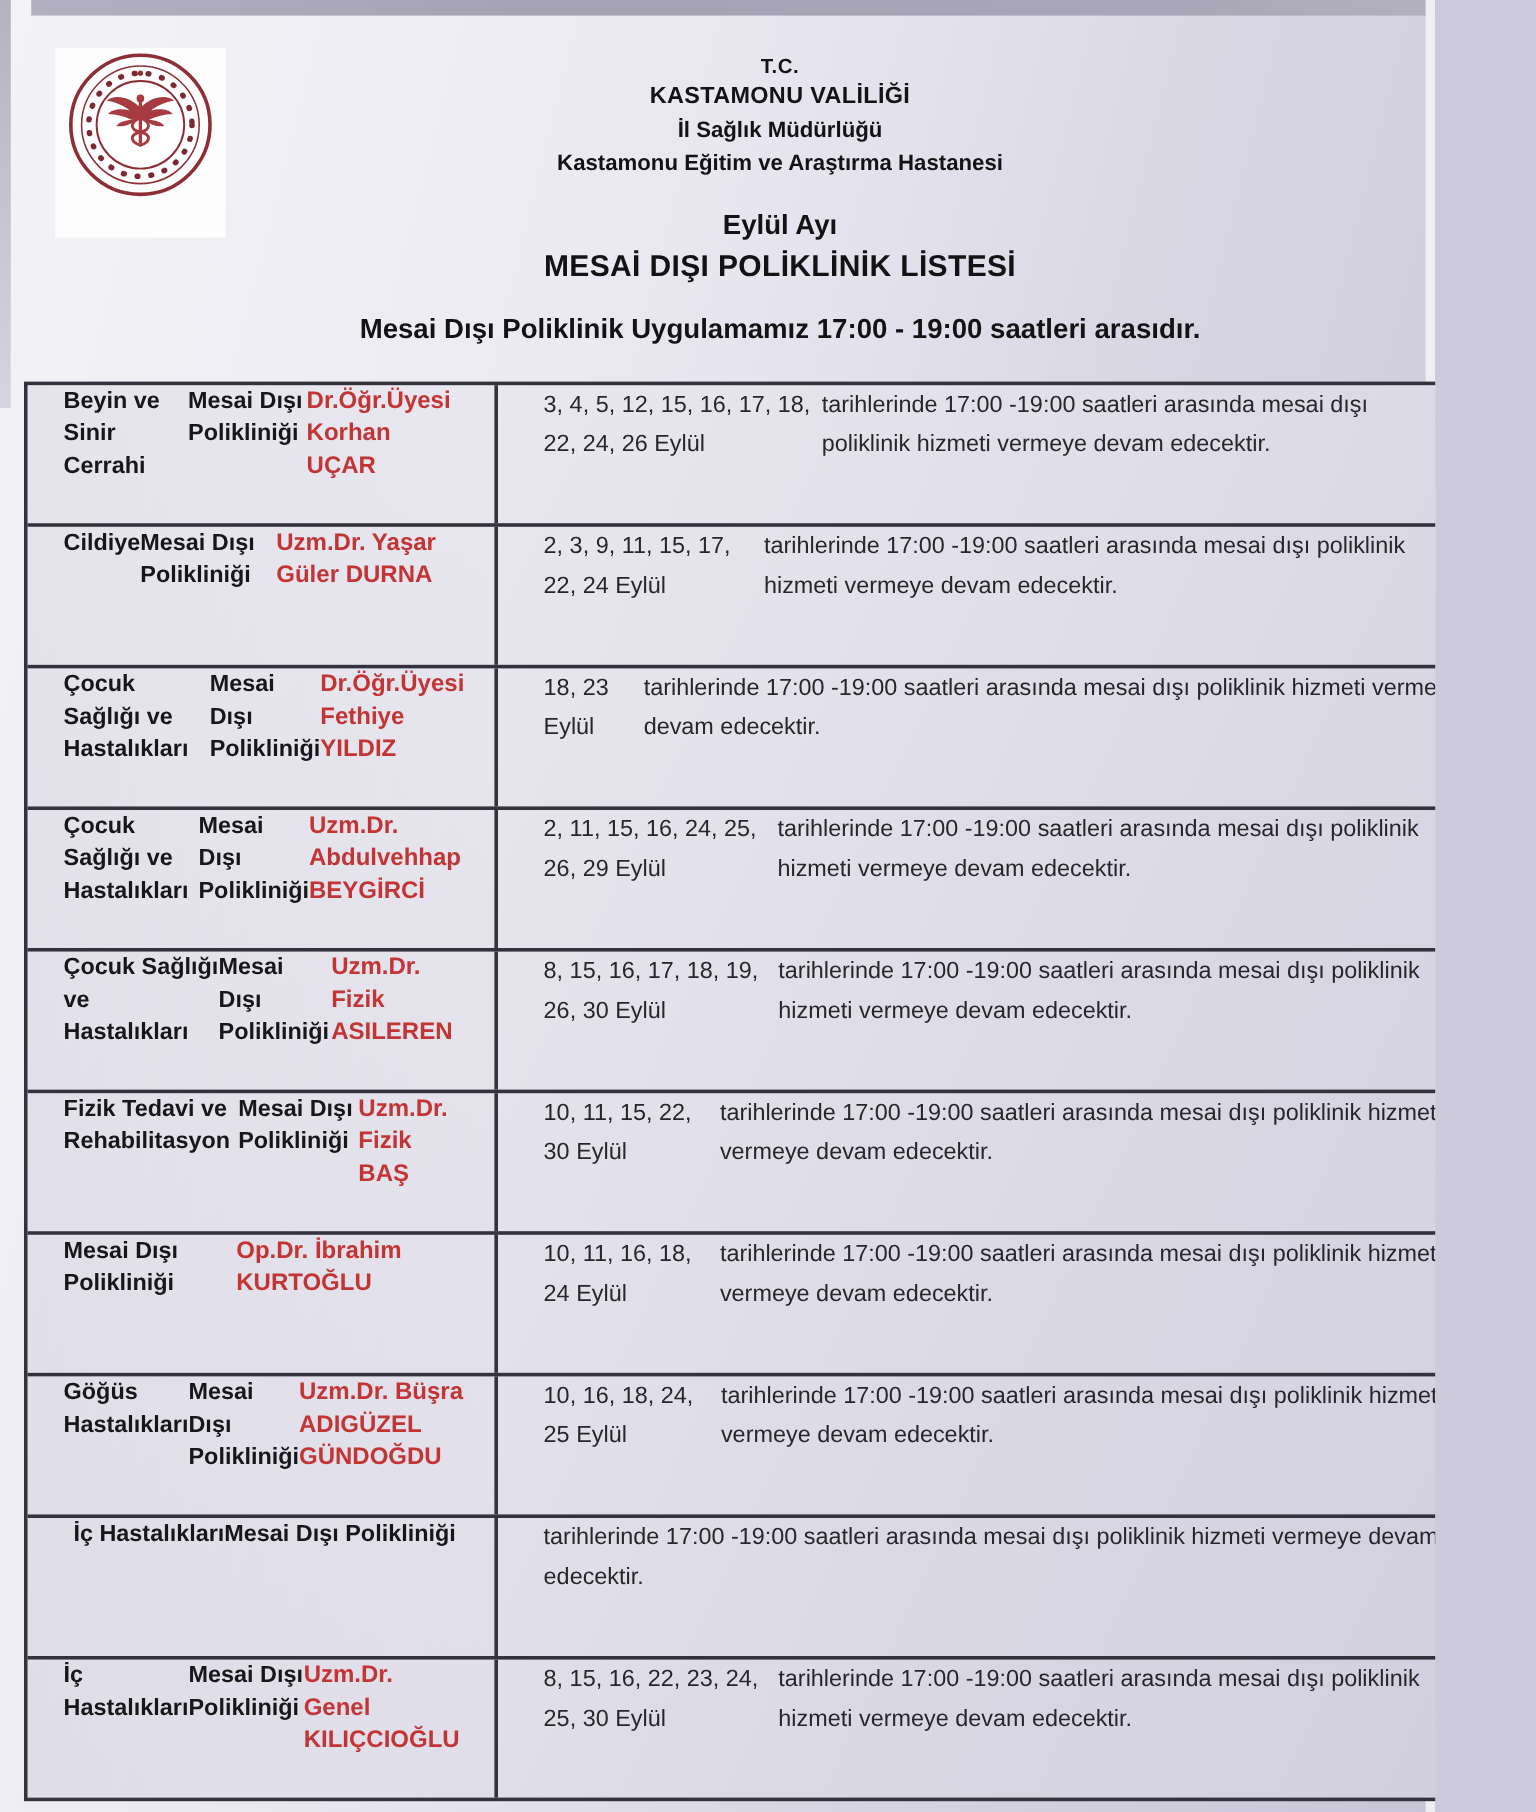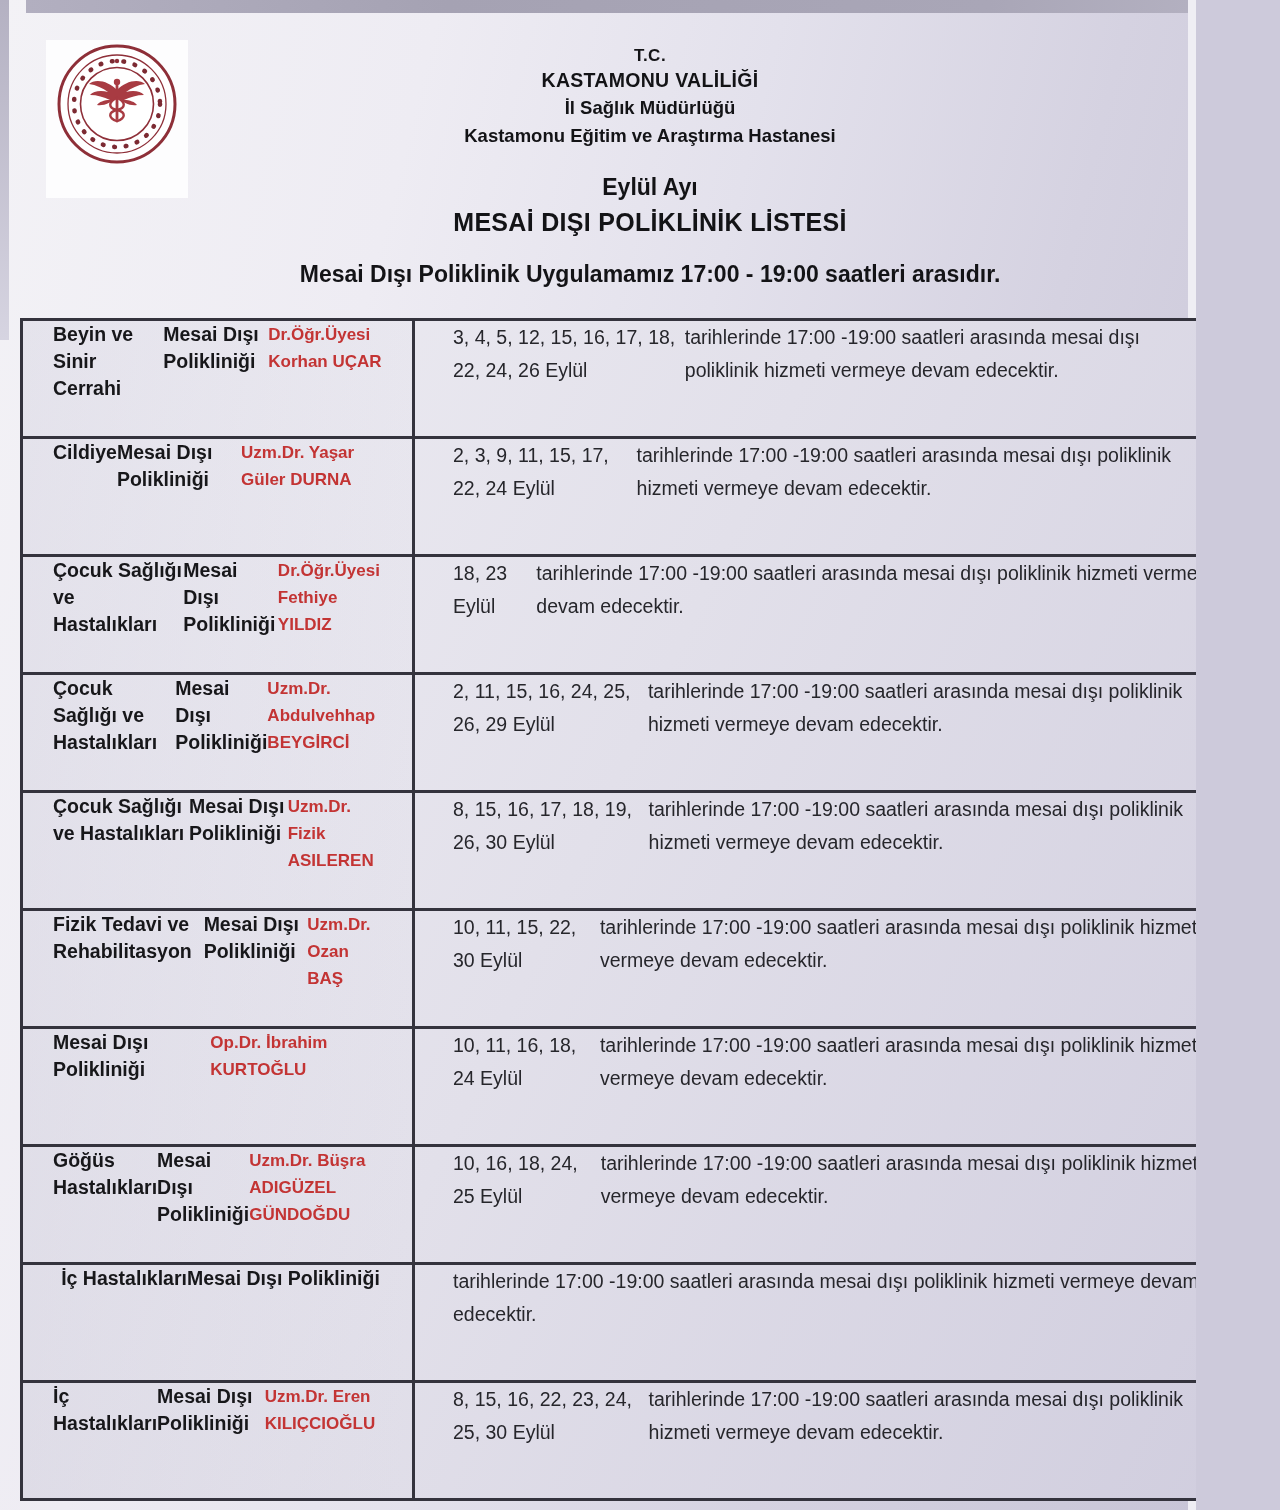--- a/index.html
+++ b/index.html
@@ -51,21 +51,21 @@
     width:392px;box-sizing:border-box;border-right:3px solid #34333d;
     display:flex;flex-direction:row;justify-content:center;
     padding-left:30px;padding-right:24px;
     background:linear-gradient(to right,rgba(203,200,216,0.28),rgba(226,224,234,0.05));
   }
   .cell-right{
     flex:1;display:flex;flex-direction:row;justify-content:center;
     padding-left:38px;padding-right:46px;
   }
   .dept,.clinic{font-weight:bold;font-size:19.5px;line-height:27px;color:#17171a;}
-  .doctor{font-weight:bold;font-size:17px;line-height:27px;color:#c33434;}
+  .doctor{font-weight:bold;font-size:20px;line-height:27px;color:#c33434;}
   .dates,.details{font-size:19.5px;line-height:33px;color:#26262b;}
 </style>
 </head>
 <body>
 
 <div class="page">
   <div class="topbar"></div>
   <div class="edge-left"></div>
   <div class="edge-right"></div>
 
@@ -151,21 +151,21 @@
           </div>
           <div class="cell-right">
             <div class="dates">8, 15, 16, 17, 18, 19, 26, 30 Eylül</div>
             <div class="details">tarihlerinde 17:00 -19:00 saatleri arasında mesai dışı poliklinik hizmeti vermeye devam edecektir.</div>
           </div>
         </div>
         <div class="row">
           <div class="cell-left">
             <div class="dept">Fizik Tedavi ve Rehabilitasyon</div>
             <div class="clinic">Mesai Dışı Polikliniği</div>
-            <div class="doctor">Uzm.Dr. Ozan BAŞ</div>
+            <div class="doctor">Uzm.Dr. Fizik BAŞ</div>
           </div>
           <div class="cell-right">
             <div class="dates">10, 11, 15, 22, 30 Eylül</div>
             <div class="details">tarihlerinde 17:00 -19:00 saatleri arasında mesai dışı poliklinik hizmeti vermeye devam edecektir.</div>
           </div>
         </div>
         <div class="row">
           <div class="cell-left">
             <div class="clinic">Mesai Dışı Polikliniği</div>
             <div class="doctor">Op.Dr. İbrahim KURTOĞLU</div>
@@ -192,21 +192,21 @@
             <div class="clinic">Mesai Dışı Polikliniği</div>
           </div>
           <div class="cell-right">
             <div class="details">tarihlerinde 17:00 -19:00 saatleri arasında mesai dışı poliklinik hizmeti vermeye devam edecektir.</div>
           </div>
         </div>
         <div class="row">
           <div class="cell-left">
             <div class="dept">İç Hastalıkları</div>
             <div class="clinic">Mesai Dışı Polikliniği</div>
-            <div class="doctor">Uzm.Dr. Eren KILIÇCIOĞLU</div>
+            <div class="doctor">Uzm.Dr. Genel KILIÇCIOĞLU</div>
           </div>
           <div class="cell-right">
             <div class="dates">8, 15, 16, 22, 23, 24, 25, 30 Eylül</div>
             <div class="details">tarihlerinde 17:00 -19:00 saatleri arasında mesai dışı poliklinik hizmeti vermeye devam edecektir.</div>
           </div>
         </div>
       </div>
   </div>
 </div>
 

